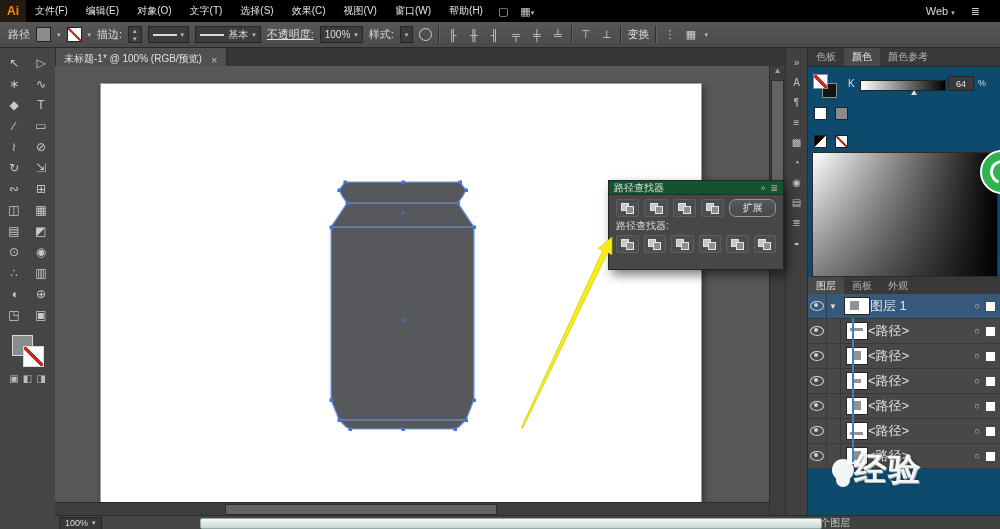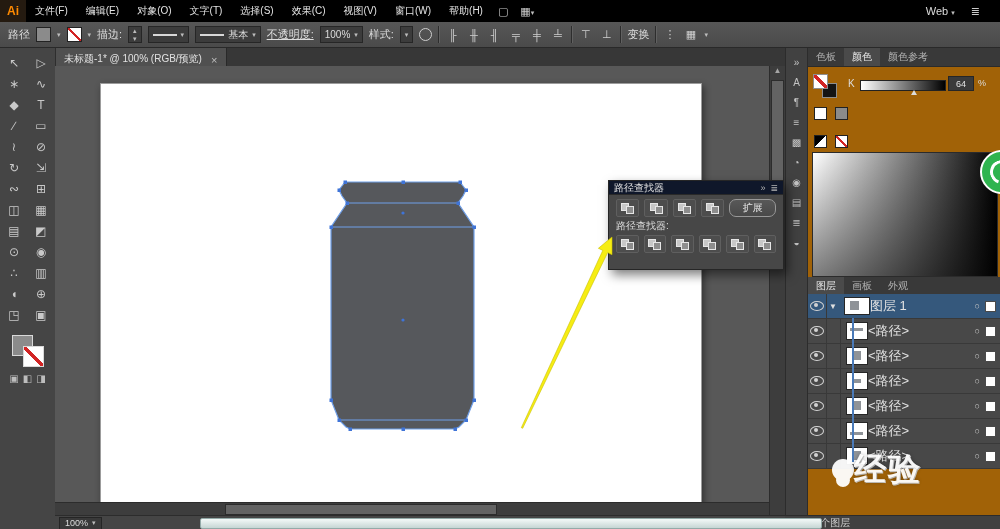--- a/index.html
+++ b/index.html
@@ -49,39 +49,39 @@
   .artboard{left:45px;top:17px;width:600px;height:432px;background:#fff;border:1px solid #9c9c9c;
             box-shadow:2px 3px 7px rgba(0,0,0,.45)}
   .vscroll{left:714px;top:0;width:15px;height:449px;background:#3d3d3d;border-left:1px solid #2c2c2c}
   .vthumb{left:716px;top:14px;width:11px;height:120px;background:#636363;border:1px solid #2c2c2c}
   .scr-arrow{font-size:8px;color:#a5a5a5;text-align:center;width:15px}
   .hscroll{left:0;top:436px;width:714px;height:13px;background:#3d3d3d;border-top:1px solid #2c2c2c}
   .hthumb{left:170px;top:438px;width:270px;height:9px;background:#636363;border:1px solid #2c2c2c}
   
   .pf{left:608px;top:180px;width:174px;height:88px;background:#474747;border:1px solid #262626;
       box-shadow:4px 5px 10px rgba(0,0,0,.5);z-index:20}
-  .pf-title{height:13px;background:#0f172a;border-bottom:1px solid #292929;display:flex;align-items:center;
+  .pf-title{height:13px;background:#14532d;border-bottom:1px solid #292929;display:flex;align-items:center;
             justify-content:space-between;padding:0 5px;font-size:10px;color:#e0e0e0}
   .pf-title .ticons{color:#b5b5b5;font-size:9px;display:flex;gap:5px}
   .pf-body{padding:2px 7px}
   .pf-label{font-size:10px;color:#dcdcdc;margin:2px 0}
   .pf-row{display:flex;gap:5px;align-items:center;margin:2px 0}
   .pfbtn{width:22px;height:16px;background:#4d4d4d;border:1px solid #5f5f5f;border-radius:2px;
          display:flex;align-items:center;justify-content:center}
   .pfic{position:relative;width:13px;height:11px}
   .pfic::before{content:"";position:absolute;left:0;top:0;width:6px;height:6px;background:#c7c7c7;border:1px solid #e6e6e6}
   .pfic::after{content:"";position:absolute;right:0;bottom:0;width:6px;height:6px;background:#8d8d8d;border:1px solid #e6e6e6}
   .expandbtn{margin-left:auto;width:46px;height:16px;border:1px solid #989898;border-radius:7px;
              background:linear-gradient(#585858,#494949);font-size:10px;color:#e3e3e3;
              display:flex;align-items:center;justify-content:center}
   
   .dockstrip{left:785px;top:48px;width:22px;height:467px;background:#414141;border-left:1px solid #2c2c2c;
              display:flex;flex-direction:column;align-items:center;padding-top:4px;box-sizing:border-box}
   .dock-ic{height:20px;color:#c3c3c3;font-size:10px;display:flex;align-items:center}
-  .panels{left:807px;top:48px;width:193px;height:467px;background:#a16207;border-left:1px solid #2c2c2c}
+  .panels{left:807px;top:48px;width:193px;height:467px;background:#0c4a6e;border-left:1px solid #2c2c2c}
   .ptabs{left:0;top:0;width:193px;height:18px;background:#393939;border-bottom:1px solid #2b2b2b;display:flex}
   .ptab{padding:0 8px;font-size:10px;display:flex;align-items:center;color:#b3b3b3;white-space:nowrap}
   .ptab.act{background:#4a4a4a;color:#e9e9e9}
   .fsind{left:5px;top:26px;width:24px;height:24px}
   .fs-back{position:absolute;right:0;bottom:0;width:13px;height:13px;background:#141414;border:1px solid #8e8e8e}
   .fs-front{position:absolute;left:0;top:0;width:13px;height:13px;border:1px solid #8e8e8e;
             background:linear-gradient(45deg,transparent 42%,#d22525 42%,#d22525 58%,transparent 58%),#fff}
   .ktrack{left:52px;top:32px;width:84px;height:9px;border:1px solid #222;
           background:linear-gradient(to right,#ffffff,#000000)}
   .kthumb{left:103px;top:42px;width:0;height:0;border-left:3px solid transparent;

